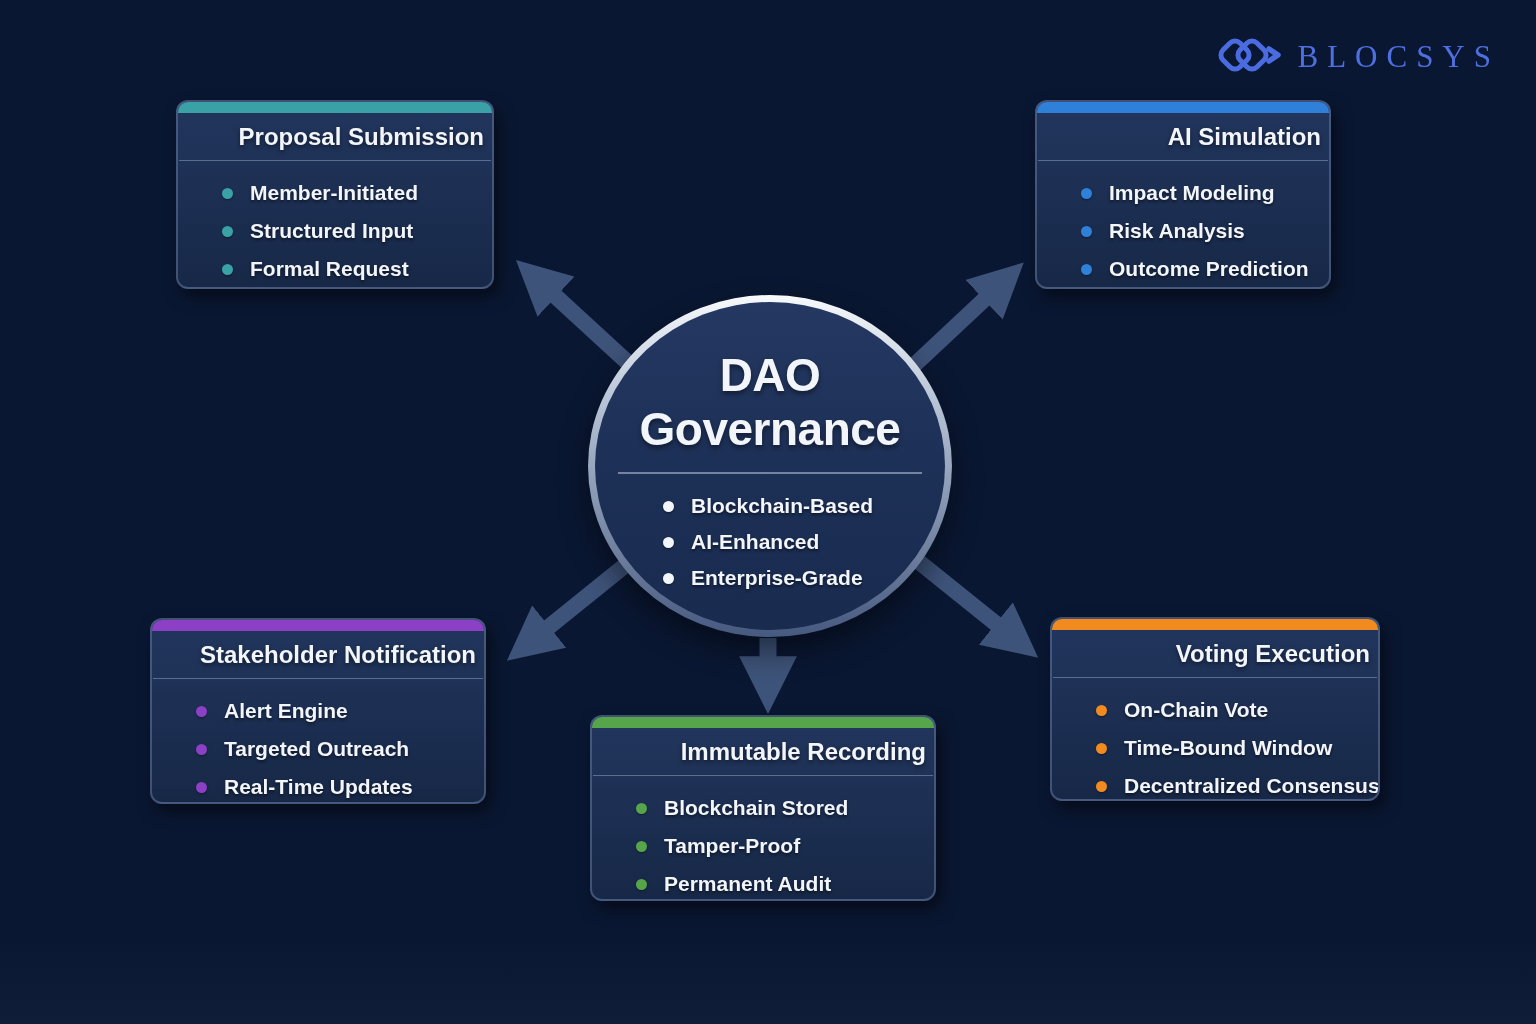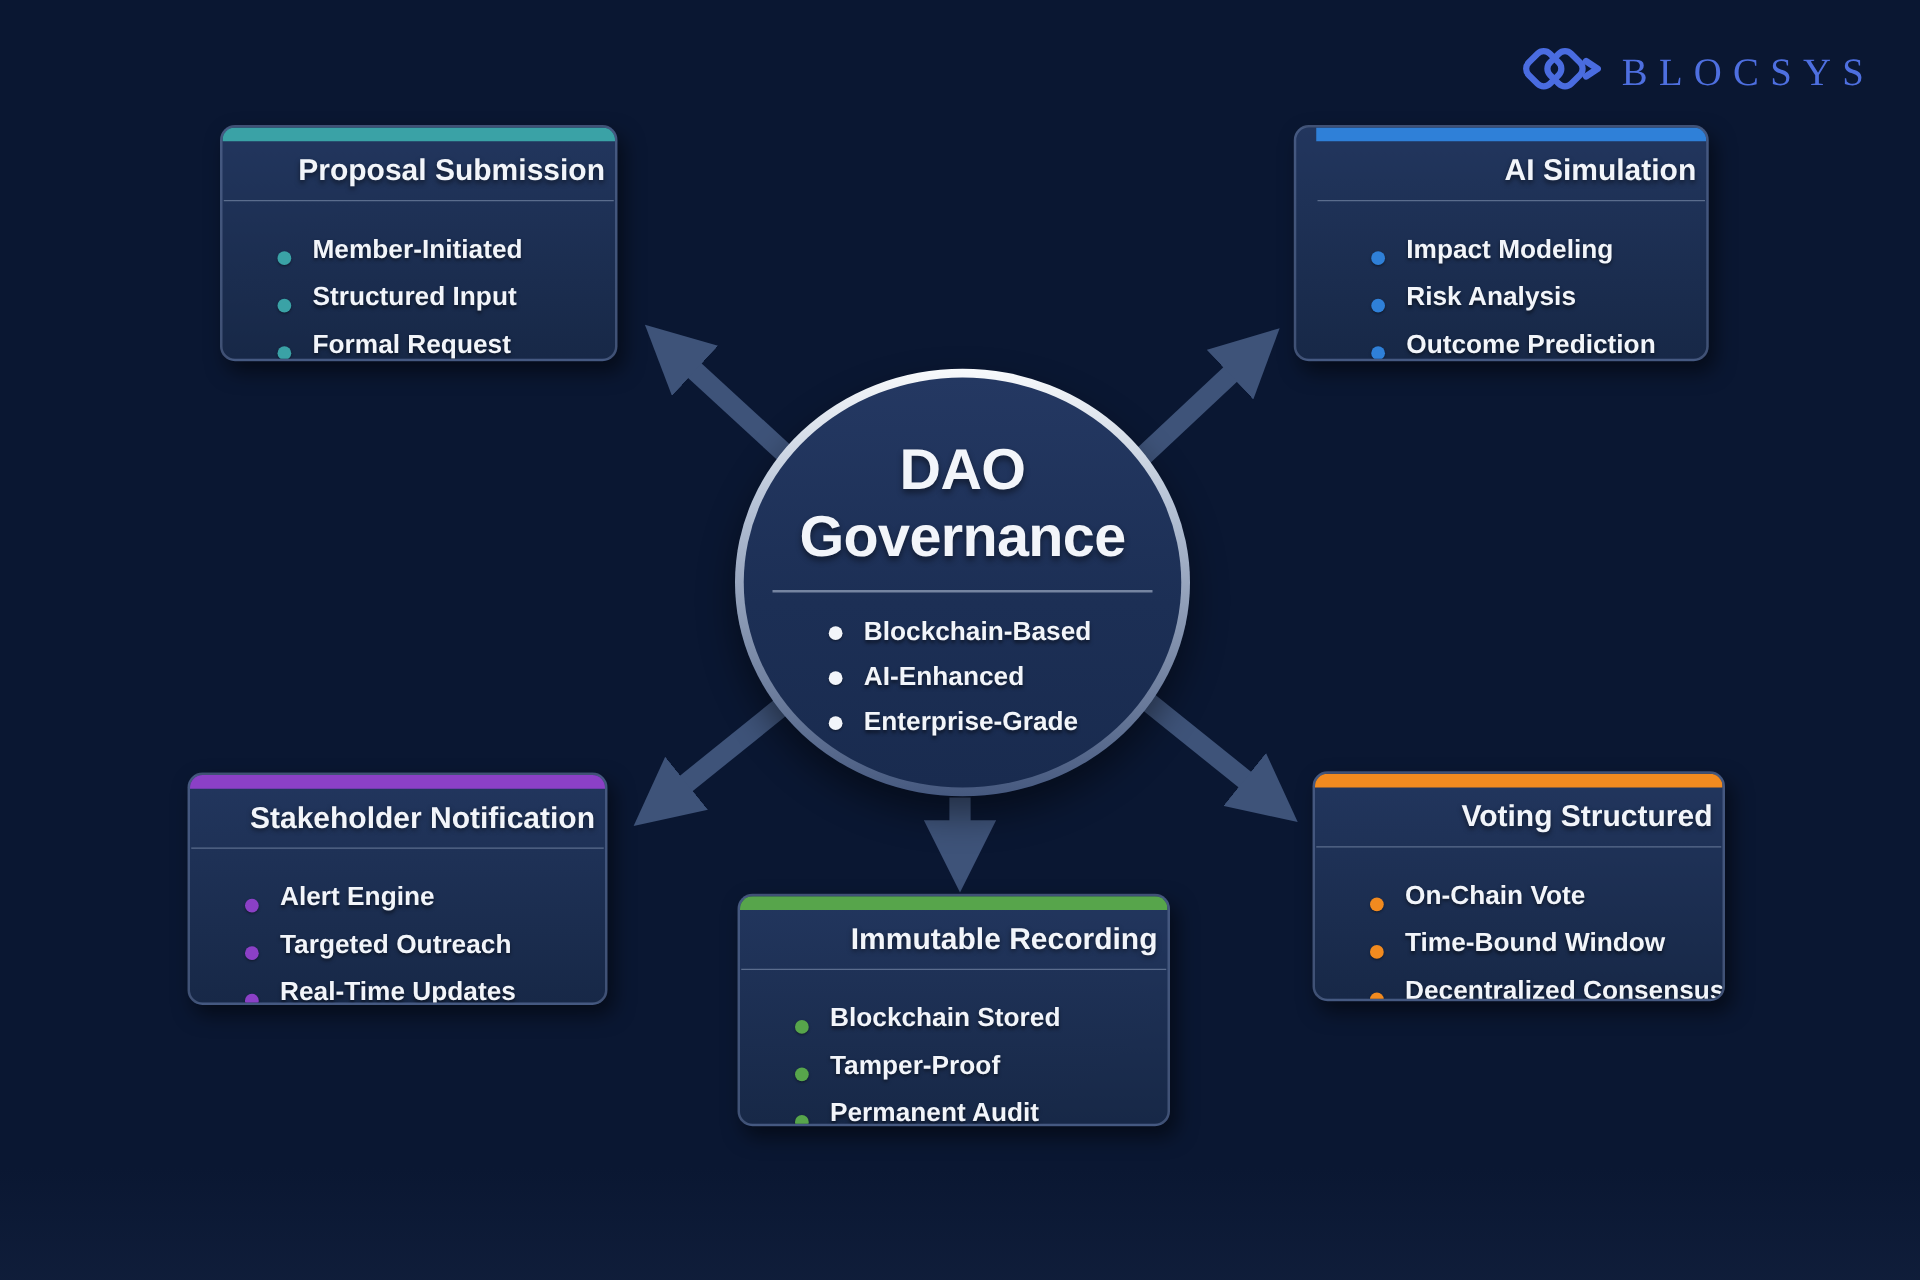--- a/index.html
+++ b/index.html
@@ -80,21 +80,21 @@
   }
   .node-title {
     font-size: 24px; font-weight: 700;
     text-align: right;
     padding: 10px 8px 9px;
     text-shadow: 0 2px 4px rgba(0,0,0,.5);
     white-space: nowrap;
   }
   .divider { height: 1px; background: rgba(175,190,218,.42); margin: 0 1px; }
   .bullets { list-style: none; padding: 13px 0 0 44px; }
-  .bullet { display: flex; align-items: flex-end; height: 38px; }
+  .bullet { display: flex; align-items: center; height: 38px; }
   .dot {
     width: 11px; height: 11px; border-radius: 50%;
     margin-right: 17px; flex: 0 0 auto;
     box-shadow: 0 1px 2px rgba(0,0,0,.4);
   }
   .bullet-text {
     font-size: 21px; font-weight: 700;
     text-shadow: 0 2px 3px rgba(0,0,0,.5);
     white-space: nowrap;
   }
@@ -166,21 +166,21 @@
       <span class="dot" style="background: rgb(58, 162, 166);"></span>
       <span class="bullet-text">Structured Input</span>
     </li>
     <li class="bullet">
       <span class="dot" style="background: rgb(58, 162, 166);"></span>
       <span class="bullet-text">Formal Request</span>
     </li>
   </ul>
 </section>
 
-<section class="node" style="left:1035px; top:100px; width:332px; height:189px;padding-left:16px;">
+<section class="node" style="left:1035px; top:100px; width:296px; height:189px;">
   <div class="accent" style="background: rgb(47, 128, 216);"></div>
   <h2 class="node-title">AI Simulation</h2>
   <div class="divider"></div>
   <ul class="bullets">
     <li class="bullet">
       <span class="dot" style="background: rgb(47, 128, 216);"></span>
       <span class="bullet-text">Impact Modeling</span>
     </li>
     <li class="bullet">
       <span class="dot" style="background: rgb(47, 128, 216);"></span>
@@ -228,21 +228,21 @@
     </li>
     <li class="bullet">
       <span class="dot" style="background: rgb(87, 165, 75);"></span>
       <span class="bullet-text">Permanent Audit</span>
     </li>
   </ul>
 </section>
 
 <section class="node" style="left:1050px; top:617px; width:330px; height:184px;">
   <div class="accent" style="background: rgb(241, 138, 31);"></div>
-  <h2 class="node-title">Voting Structured</h2>
+  <h2 class="node-title">Voting Execution</h2>
   <div class="divider"></div>
   <ul class="bullets">
     <li class="bullet">
       <span class="dot" style="background: rgb(241, 138, 31);"></span>
       <span class="bullet-text">On-Chain Vote</span>
     </li>
     <li class="bullet">
       <span class="dot" style="background: rgb(241, 138, 31);"></span>
       <span class="bullet-text">Time-Bound Window</span>
     </li>

